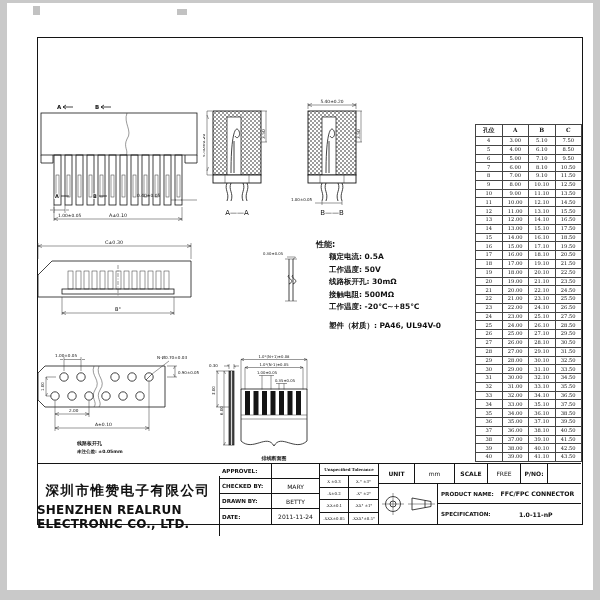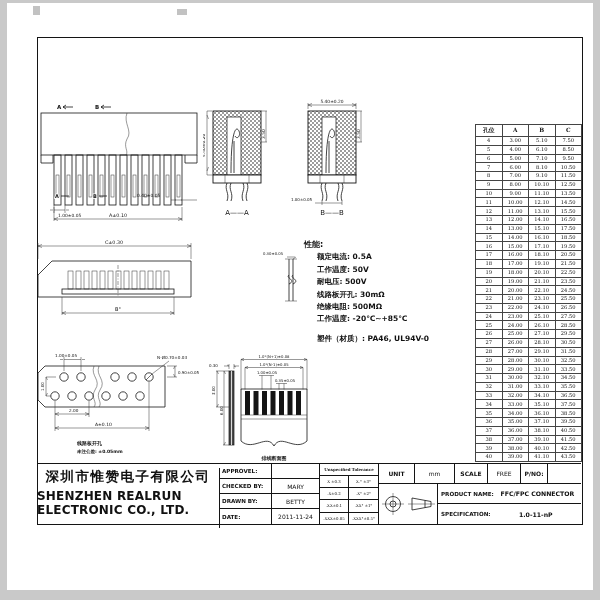--- a/index.html
+++ b/index.html
@@ -4,35 +4,35 @@
 <style>
   html,body{margin:0;padding:0;width:600px;height:600px;background:#c9c9c9;overflow:hidden;
     font-family:"DejaVu Sans",sans-serif;-webkit-font-smoothing:antialiased;}
   #sheet{position:absolute;left:7px;top:3px;right:7px;bottom:10px;background:#ffffff;}
   .abs{position:absolute;}
   #frame{left:30px;top:34px;width:544px;height:486px;border:1.3px solid #141414;}
   svg text{fill:#141414;font-family:"DejaVu Sans",sans-serif;}
   .ln{stroke:#141414;stroke-width:0.8;fill:none;}
   .thin{stroke:#333;stroke-width:0.5;fill:none;}
   
-  #perf{left:297px;top:236px;width:162px;height:120px;color:#111;font-weight:bold;font-size:7.5px;line-height:12.4px;}
+  #perf{left:309px;top:236px;width:162px;height:120px;color:#111;font-weight:bold;font-size:7.5px;line-height:12.4px;}
   #perf .t{font-size:8px;}
   #perf .i{padding-left:13px;white-space:nowrap;}
   #perf .gap{height:7px;}
   
   #pintable{left:468px;top:121px;width:107px;height:338px;}
   #pintable table{width:100%;height:100%;border-collapse:collapse;table-layout:fixed;}
   #pintable th,#pintable td{border:0.6px solid #444;font-size:5.2px;font-weight:normal;
     text-align:center;padding:0;line-height:1;font-family:"DejaVu Serif",serif;color:#111;}
   #pintable th{font-size:5.8px;font-weight:bold;height:11px;}
   
   #tblock{left:30px;top:460px;width:544px;height:60px;border-top:1.2px solid #141414;color:#111;}
   .cell{position:absolute;box-sizing:border-box;}
   .br{border-right:1px solid #141414;}
-  #company{left:0;top:4px;width:183px;height:60px;display:flex;flex-direction:column;align-items:center;}
+  #company{left:0;top:12px;width:183px;height:60px;display:flex;flex-direction:column;justify-content:center;align-items:center;}
   #company .cn{font-size:13.5px;font-weight:bold;letter-spacing:1.5px;font-family:"DejaVu Serif",serif;}
   #company .en{font-size:12px;font-weight:bold;margin-top:3px;letter-spacing:0.2px;}
   #approvals{left:183px;top:0;width:100px;height:60px;}
   .aprow{position:relative;height:15px;box-sizing:border-box;border-bottom:1px solid #141414;display:flex;}
   .aprow:last-child{border-bottom:none;}
   .aplabel{width:52px;border-right:1px solid #141414;font-size:5.6px;font-weight:bold;display:flex;align-items:center;padding-left:2px;box-sizing:border-box;}
   .apval{flex:1;font-size:6px;display:flex;align-items:center;justify-content:center;}
   #tol{left:283px;top:0;width:59px;height:60px;font-family:"DejaVu Serif",serif;}
   #tol .hdr{height:11px;border-bottom:0.8px solid #141414;font-size:4px;font-weight:bold;display:flex;align-items:center;justify-content:center;}
   .tolrow{height:12.2px;display:flex;border-bottom:0.8px solid #141414;box-sizing:border-box;}
@@ -195,23 +195,22 @@
       <path class="ln" d="M32,10 V52 M36,10 V52"></path>
       <path class="ln" d="M32,26 c-4,3 8,5 0,9 M36,26 c-4,3 8,5 0,9" stroke-width="0.6"></path>
       <path class="thin" d="M28,10 h12 M28,52 h12"></path>
     </g>
   </svg>
 
   <div id="perf" class="abs">
     <div class="t">性能:</div>
     <div class="i">额定电流: 0.5A</div>
     <div class="i">工作温度: 50V</div>
-    <div class="i">耐电压: 500V</div>
     <div class="i">线路板开孔: 30mΩ</div>
-    <div class="i">绝缘电阻: 500MΩ</div>
+    <div class="i">接触电阻: 500MΩ</div>
     <div class="i">工作温度: -20℃~+85℃</div>
     <div class="gap"></div>
     <div class="i">塑件（材质）: PA46, UL94V-0</div>
   </div>
 
   <svg class="abs" style="left:24px;top:348px;" width="182" height="116" viewBox="0 0 182 116">
     <g>
       <path class="ln" d="M7,22 L14,15 L134,15 L134,56 L14,56 L7,49 Z"></path>
       <path class="thin" d="M63,15 c-4,10 8,14 1,24 c-5,8 3,12 -1,17 M68,15 c-4,10 8,14 1,24 c-5,8 3,12 -1,17"></path>
     </g>

